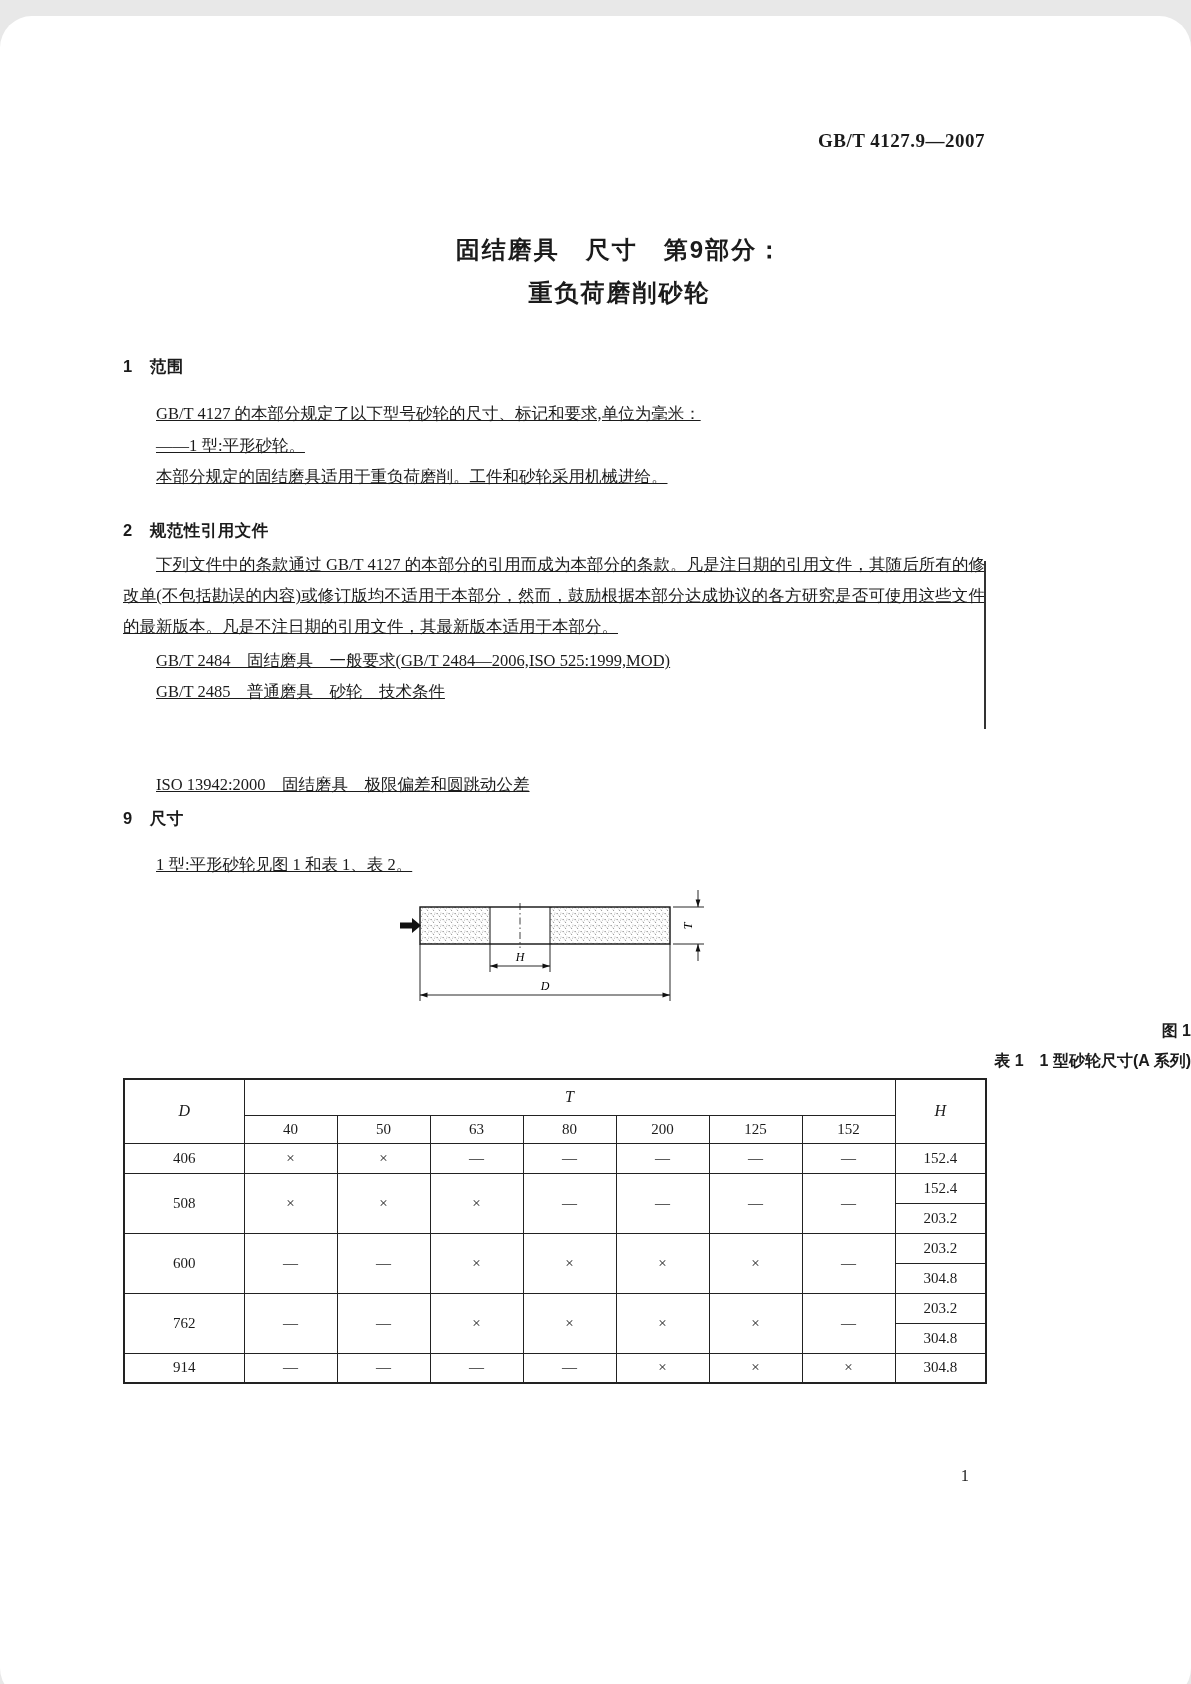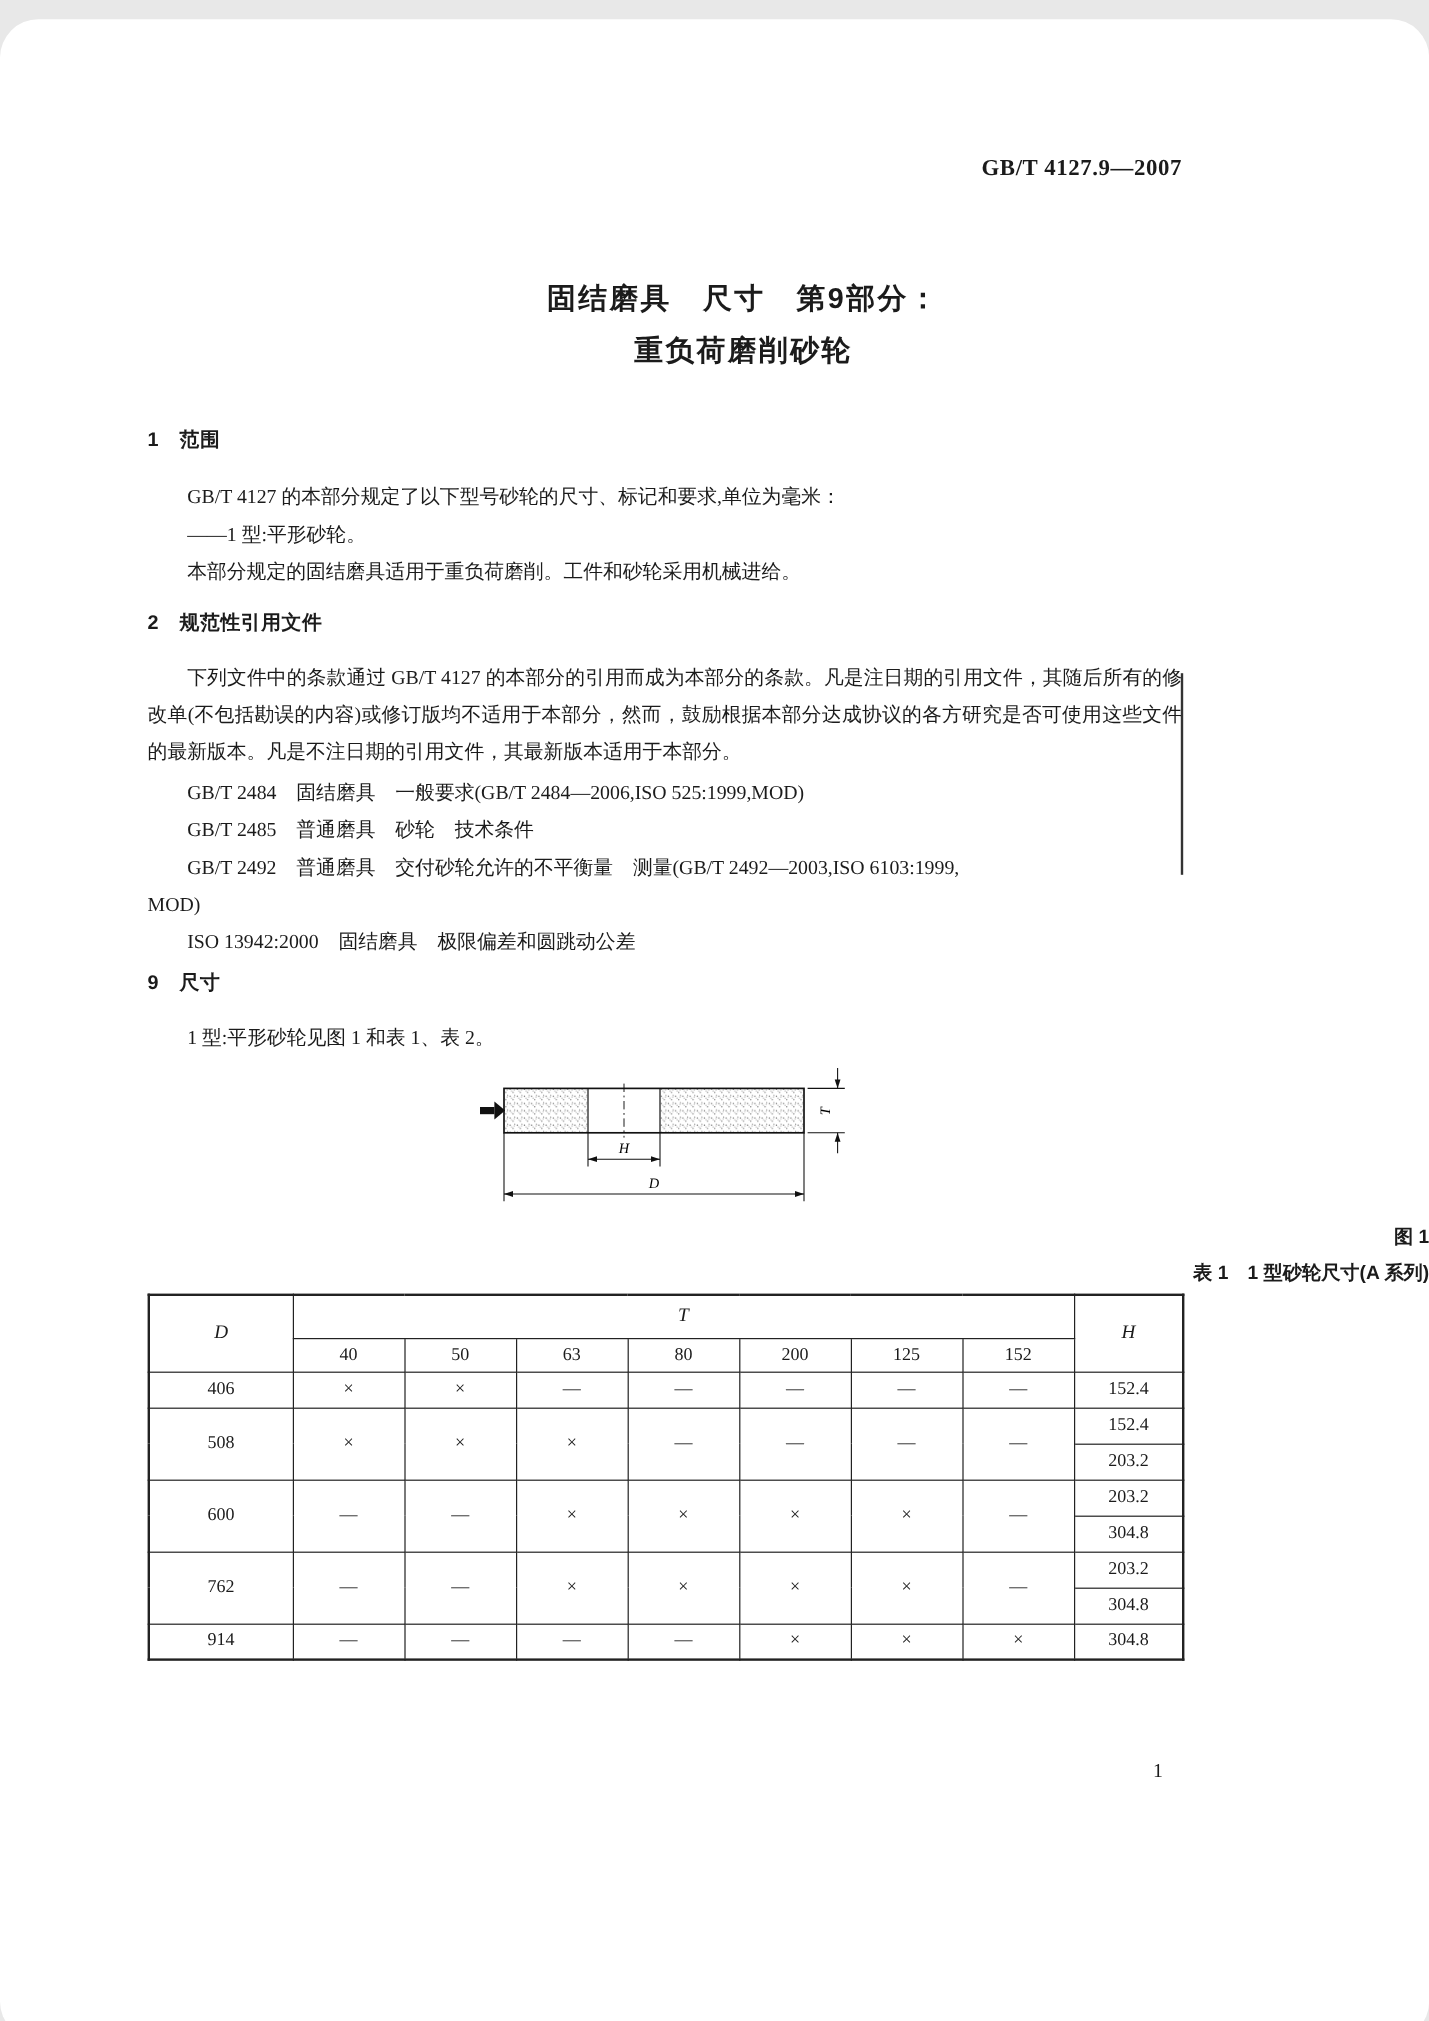--- a/index.html
+++ b/index.html
@@ -26,21 +26,21 @@
   }
   .sec {
     position:absolute; left:123px; margin:0;
     font-family:"Liberation Sans","DejaVu Sans",sans-serif;
     font-weight:bold; font-size:16.5px; letter-spacing:0.5px;
   }
   .body {
     position:absolute; left:123px; width:862px; margin:0;
     font-size:16.5px; line-height:31px;
   }
-  .ind { text-indent:2em; }
+  .ind { text-indent:2em;text-decoration:underline; }
   .just { text-align:justify; }
   .fig-wrap { position:absolute; left:400px; top:866px; }
   .caption {
     position:absolute; left:0; width:100%; text-align:right;
     font-family:"Liberation Sans","DejaVu Sans",sans-serif;
     font-weight:bold; font-size:16px;
   }
   table.t1 {
     position:absolute; left:123px; top:1062px; width:862px;
     border-collapse:collapse; table-layout:fixed;
@@ -77,25 +77,24 @@
   <div class="doc-title">
     <div>固结磨具　尺寸　第9部分：</div>
     <div>重负荷磨削砂轮</div>
   </div>
 
   <h2 class="sec" style="top:340px">1　范围</h2>
   <p class="body ind" style="top:382px">GB/T 4127 的本部分规定了以下型号砂轮的尺寸、标记和要求,单位为毫米：</p>
   <p class="body ind" style="top:414px">——1 型:平形砂轮。</p>
   <p class="body ind" style="top:445px">本部分规定的固结磨具适用于重负荷磨削。工件和砂轮采用机械进给。</p>
 
-  <h2 class="sec" style="top:492px">2　规范性引用文件</h2>
+  <h2 class="sec" style="top:504px">2　规范性引用文件</h2>
   <p class="body ind just" style="top:533px">下列文件中的条款通过 GB/T 4127 的本部分的引用而成为本部分的条款。凡是注日期的引用文件，其随后所有的修改单(不包括勘误的内容)或修订版均不适用于本部分，然而，鼓励根据本部分达成协议的各方研究是否可使用这些文件的最新版本。凡是不注日期的引用文件，其最新版本适用于本部分。</p>
   <p class="body ind" style="top:629px">GB/T 2484　固结磨具　一般要求(GB/T 2484—2006,ISO 525:1999,MOD)</p>
   <p class="body ind" style="top:660px">GB/T 2485　普通磨具　砂轮　技术条件</p>
-  <p class="body ind" style="top:691px"><span>GB/T 2492　普通磨具　交付砂轮允许的不平衡量　测量(GB/T 2492—2003,ISO 6103:1999,</span><br><span>MOD)</span></p>
   <p class="body ind" style="top:753px">ISO 13942:2000　固结磨具　极限偏差和圆跳动公差</p>
 
   <div class="change-bar"></div>
 
   <h2 class="sec" style="top:792px">9　尺寸</h2>
   <p class="body ind" style="top:833px">1 型:平形砂轮见图 1 和表 1、表 2。</p>
 
   <div class="fig-wrap">
     <svg width="310" height="132" viewBox="0 0 310 132">
       <defs>

